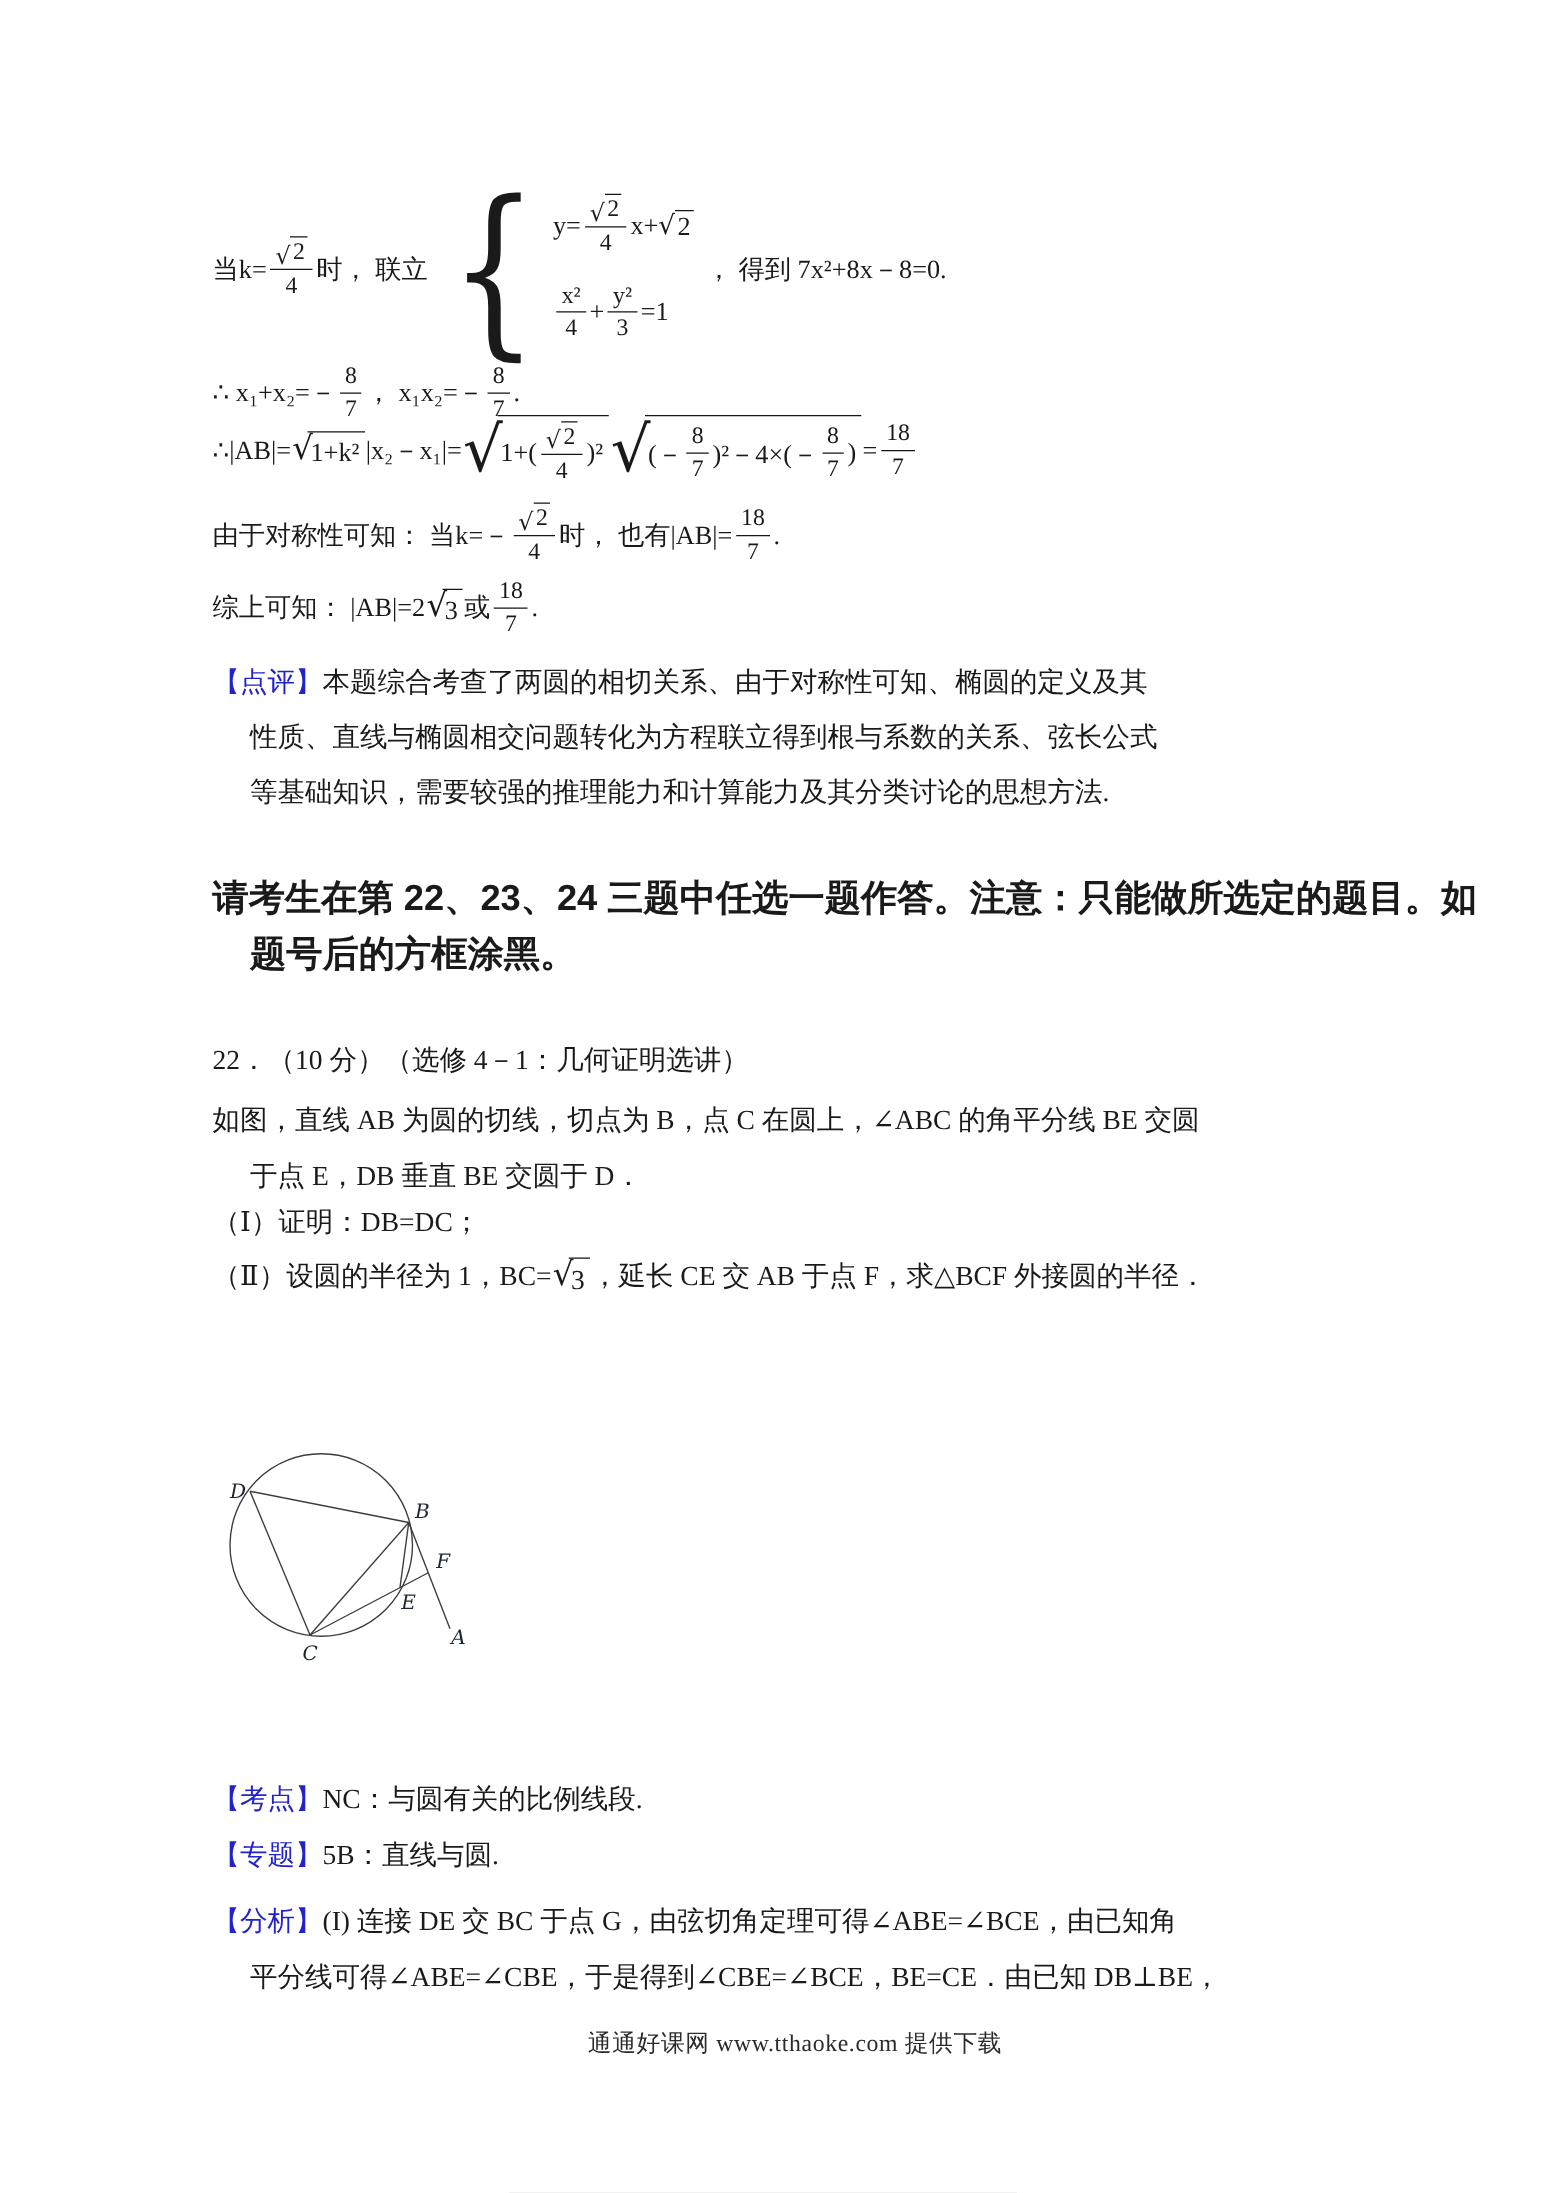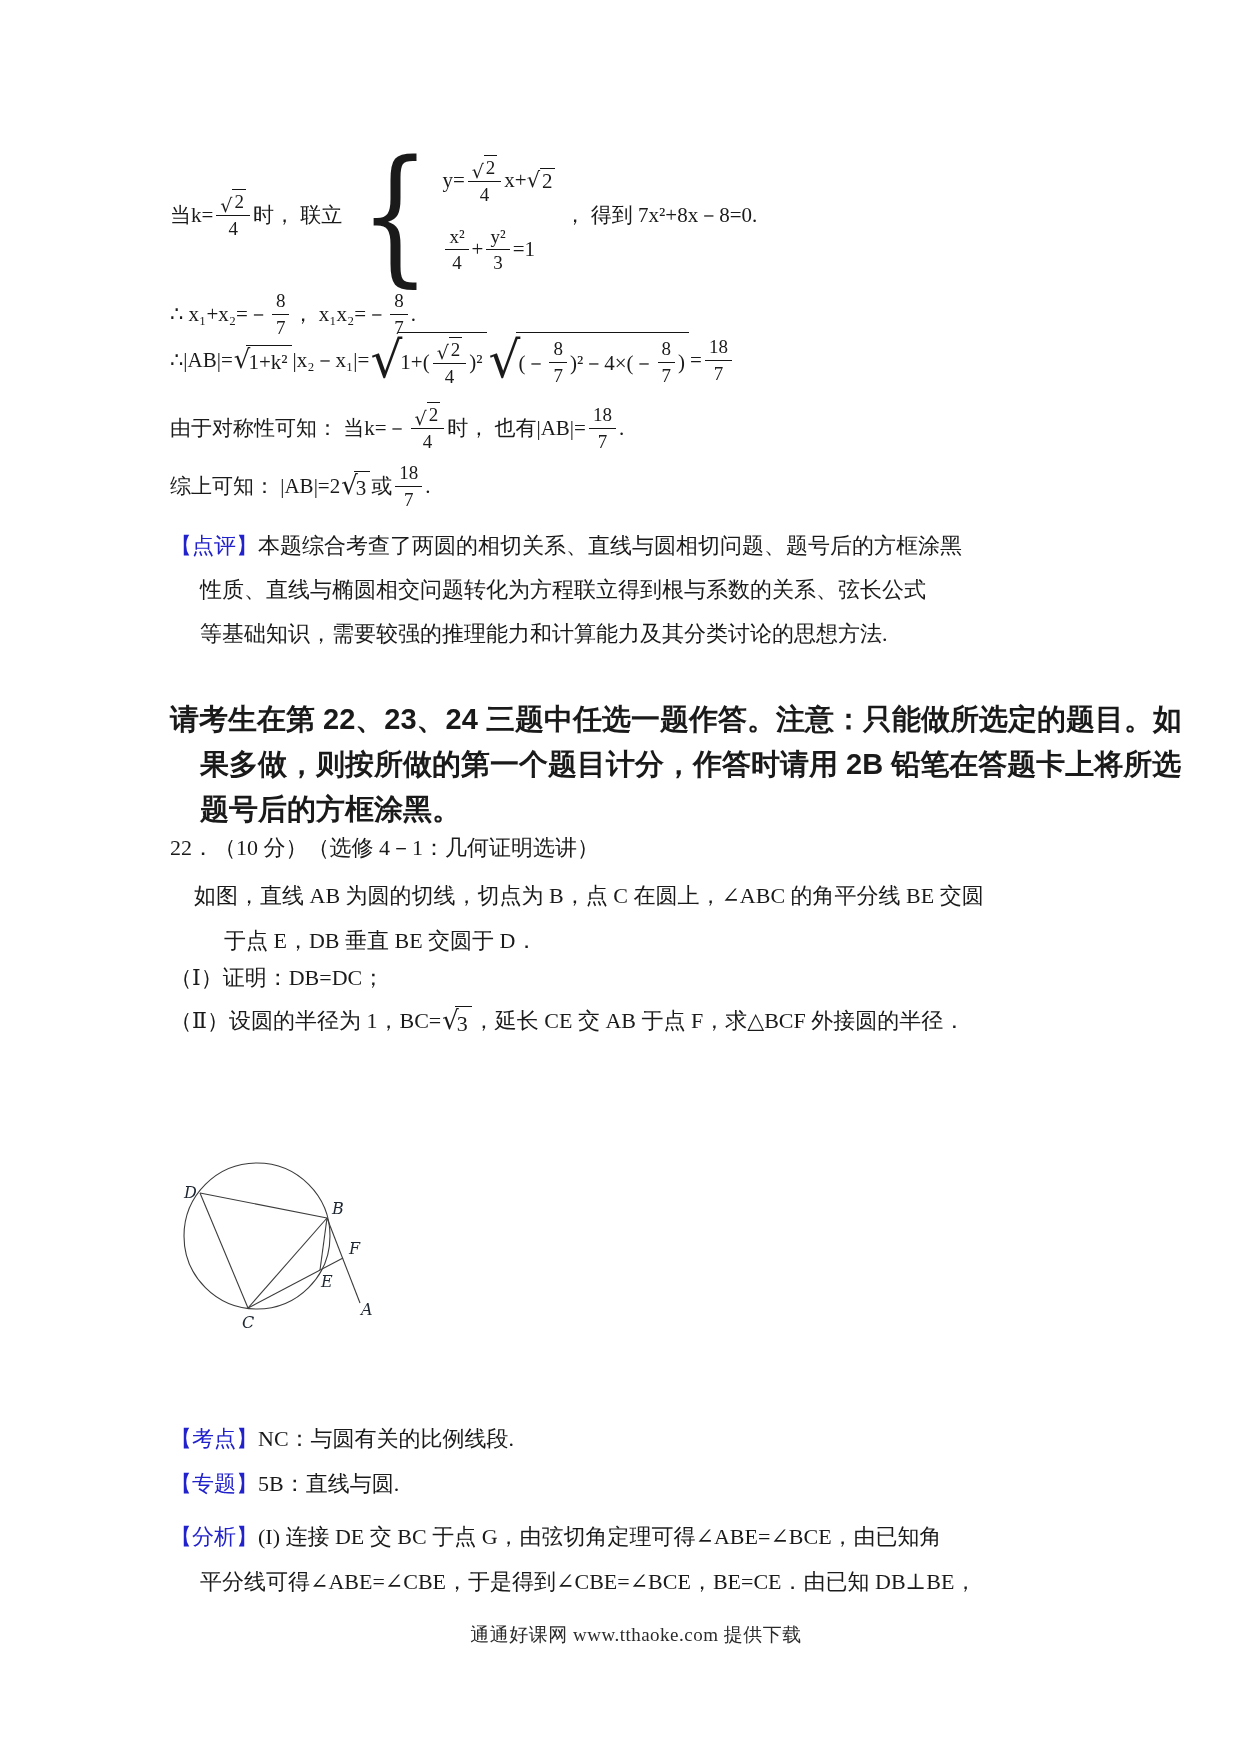--- a/index.html
+++ b/index.html
@@ -172,33 +172,32 @@
     </span>
     <span>或</span>
     <span class="frac">
       <span class="fn">18</span>
       <span class="fd">7</span>
     </span>
     <span>.</span>
   </div>
 
   <div class="blk cblock" style="top:524px;">
-    <div><span class="marker">【点评】</span><span>本题综合考查了两圆的相切关系、直线与圆相切问题、题号后的方框涂黑</span></div>
+    <div><span class="marker">【点评】</span><span>本题综合考查了两圆的相切关系、由于对称性可知、椭圆的定义及其</span></div>
     <div class="indent">性质、直线与椭圆相交问题转化为方程联立得到根与系数的关系、弦长公式</div>
     <div class="indent">等基础知识，需要较强的推理能力和计算能力及其分类讨论的思想方法.</div>
   </div>
 
   <div class="blk notice" style="top:697px;">
     <div>请考生在第 22、23、24 三题中任选一题作答。注意：只能做所选定的题目。如</div>
-    <div class="indent">果多做，则按所做的第一个题目计分，作答时请用 2B 铅笔在答题卡上将所选</div>
     <div class="indent">题号后的方框涂黑。</div>
   </div>
 
   <div class="blk" style="top:833px;">22．（10 分）（选修 4－1：几何证明选讲）</div>
-  <div class="blk qtext" style="top:873px;margin-left:24px;">
+  <div class="blk qtext" style="top:873px;">
     <div>如图，直线 AB 为圆的切线，切点为 B，点 C 在圆上，∠ABC 的角平分线 BE 交圆</div>
     <div class="indent">于点 E，DB 垂直 BE 交圆于 D．</div>
   </div>
   <div class="blk" style="top:963px;">（Ⅰ）证明：DB=DC；</div>
   <div class="blk frow" style="top:1003px;height:36px;">
     <span>（Ⅱ）设圆的半径为 1，BC=</span>
     <span class="rad">
       <span class="rsign mid">√</span>
       <span class="rbody">3</span>
     </span>

